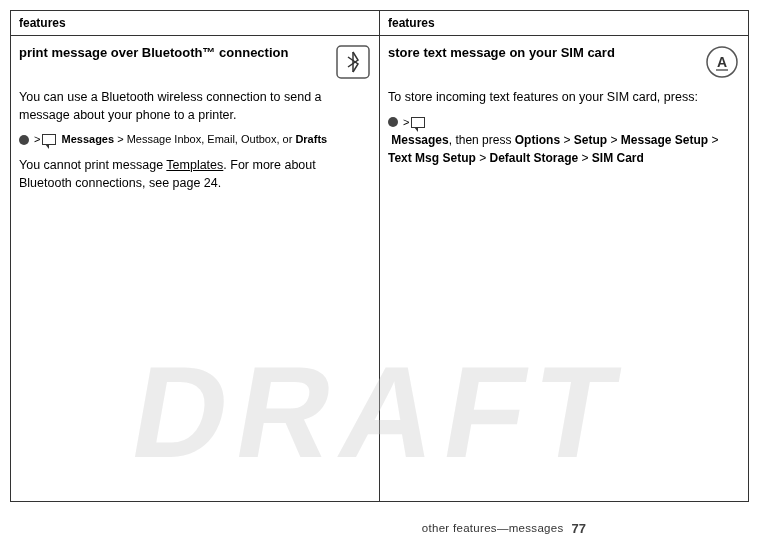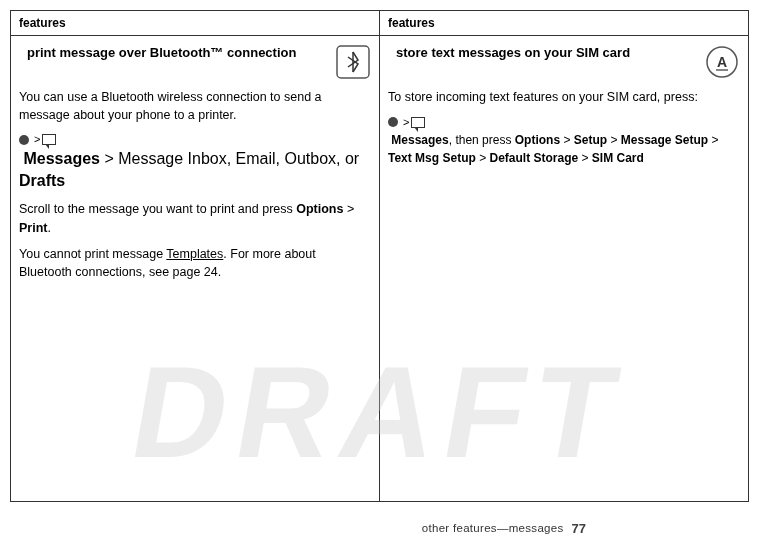--- a/index.html
+++ b/index.html
@@ -110,21 +110,20 @@
       font-size: 13px;
       margin-bottom: 8px;
       display: flex;
       align-items: flex-start;
       justify-content: space-between;
     }
 
     .col-body .title-bold .title-text {
       flex: 1;
       padding-right: 6px;
-      margin-left: 8px;
     }
 
     .col-body p {
       margin-bottom: 8px;
       font-size: 12.5px;
       line-height: 1.45;
     }
 
     .col-body .nav-line {
       display: flex;
@@ -217,36 +216,35 @@
             <polyline points="13,23 23,16 18,8" fill="none" stroke="#333" stroke-width="1.5"></polyline>
           </svg>
         </div>
 
         <p>You can use a Bluetooth wireless connection to send a message about your phone to a printer.</p>
 
         <div class="nav-line">
           <span class="dot-icon"></span>
           <span class="arrow">&gt;</span>
           <span class="msg-icon"></span>
-          <span style="font-size:16px;">&nbsp;<span style="font-weight:bold;">Messages</span> &gt; Message Inbox,&nbsp;Email,&nbsp;Outbox, or <span style="font-weight:bold;">Drafts</span></span>
-        </div>
-
-        <p>Scroll to the message you want to print and press <span class="bold-word">Options</span> &gt; <span class="bold-word">Print</span>.</p>
+          <span style="font-size:11px;">&nbsp;<span style="font-weight:bold;">Messages</span> &gt; Message Inbox,&nbsp;Email,&nbsp;Outbox, or <span style="font-weight:bold;">Drafts</span></span>
+        </div>
+
 
         <p>You cannot print message <span style="text-decoration:underline;">Templates</span>. For more about Bluetooth connections, see page 24.</p>
 
       </div>
     </div>
 
     <div class="column">
       <div class="col-header">features</div>
       <div class="col-body">
 
         <div class="title-bold">
-          <span class="title-text">store text messages on your SIM card</span>
+          <span class="title-text">store text message on your SIM card</span>
 
           <svg class="sim-icon" viewBox="0 0 36 36" xmlns="http://www.w3.org/2000/svg">
             <circle cx="18" cy="18" r="15" fill="none" stroke="#555" stroke-width="1.5"></circle>
             <text x="18" y="23" text-anchor="middle" font-size="14" font-weight="bold" fill="#333" font-family="Arial">A</text>
             <line x1="12" y1="26" x2="24" y2="26" stroke="#333" stroke-width="1.2"></line>
           </svg>
         </div>
 
         <p>To store incoming text features on your SIM card, press:</p>
 

